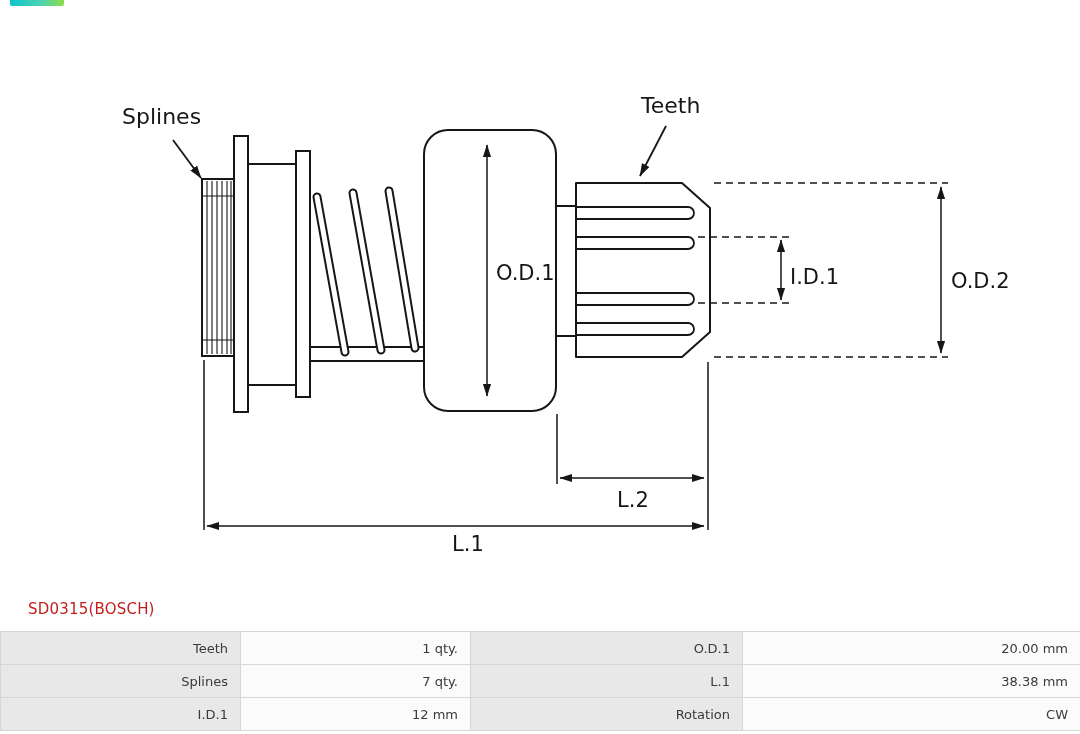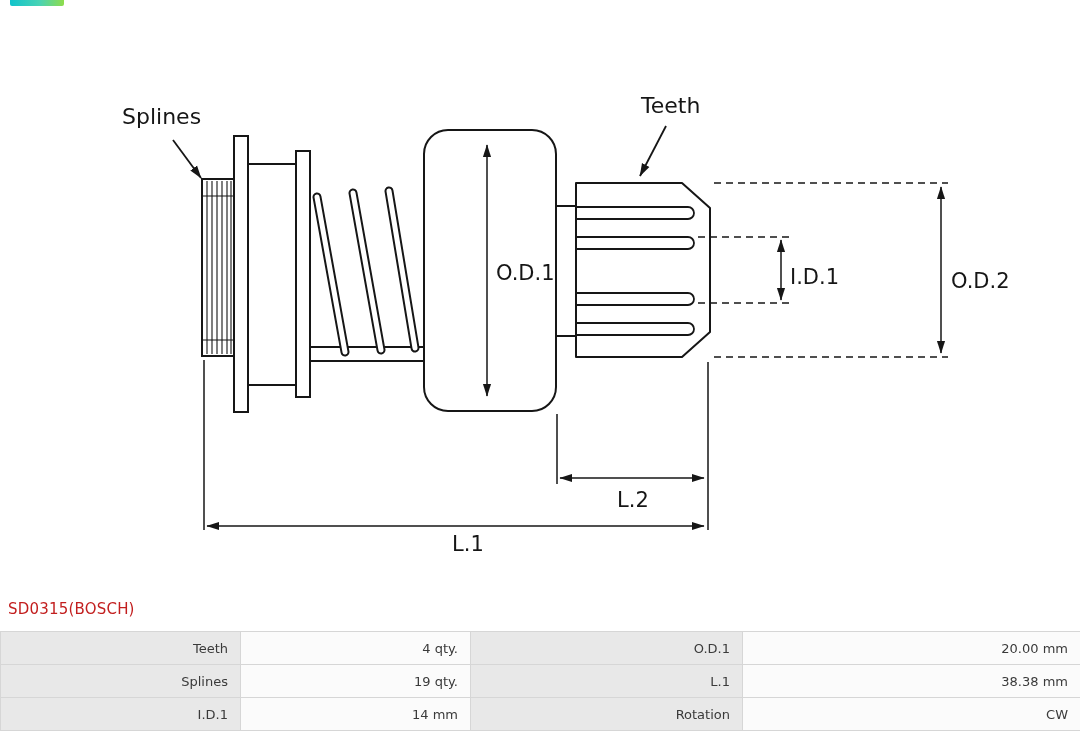--- a/index.html
+++ b/index.html
@@ -8,21 +8,21 @@
 
   .logo-fragment {
     position:absolute; top:0; left:10px; width:54px; height:6px;
     background:linear-gradient(90deg,#10c3cb 0%, #49d3b4 55%, #8fdc4a 100%);
     border-radius:0 0 2px 2px;
   }
 
   .drawing { position:absolute; top:0; left:0; width:1080px; height:580px; }
 
   .part-number {
-    position:absolute; left:8px; top:600px;
+    position:absolute; left:28px; top:600px;
     font-size:15px; color:#c21e1e; letter-spacing:0.2px;
   }
 
   .specs-table {
     position:absolute; top:631px; left:0;
     width:1080px; border-collapse:collapse; table-layout:fixed;
     font-size:13px; color:#3a3a3a;
   }
   .specs-table td {
     height:32px; padding:0 12px; text-align:right;
@@ -133,32 +133,32 @@
   <table class="specs-table">
     <colgroup>
       <col style="width:240px">
         <col style="width:230px">
         <col style="width:272px">
         <col style="width:338px">
     </colgroup>
     <tbody>
       <tr>
         <td class="lbl">Teeth</td>
-        <td class="val">4 qty.</td>
+        <td class="val">1 qty.</td>
         <td class="lbl">O.D.1</td>
         <td class="val">20.00 mm</td>
       </tr>
       <tr>
         <td class="lbl">Splines</td>
-        <td class="val">19 qty.</td>
+        <td class="val">7 qty.</td>
         <td class="lbl">L.1</td>
         <td class="val">38.38 mm</td>
       </tr>
       <tr>
         <td class="lbl">I.D.1</td>
-        <td class="val">14 mm</td>
+        <td class="val">12 mm</td>
         <td class="lbl">Rotation</td>
         <td class="val">CW</td>
       </tr>
     </tbody>
   </table>
 
 </div>
 
 </body></html>

